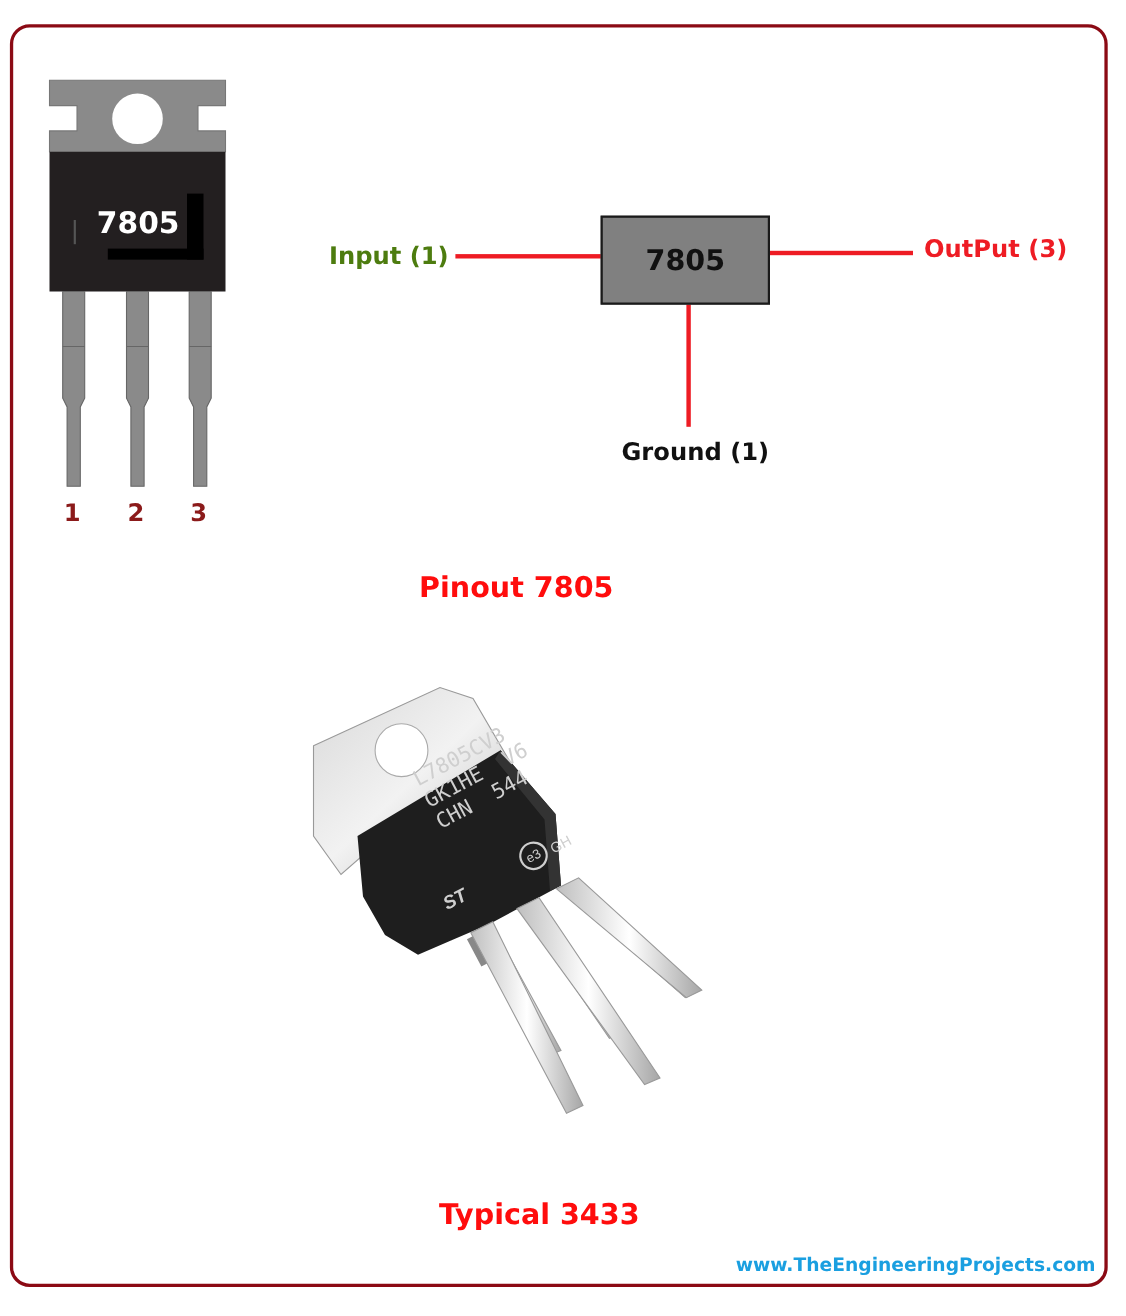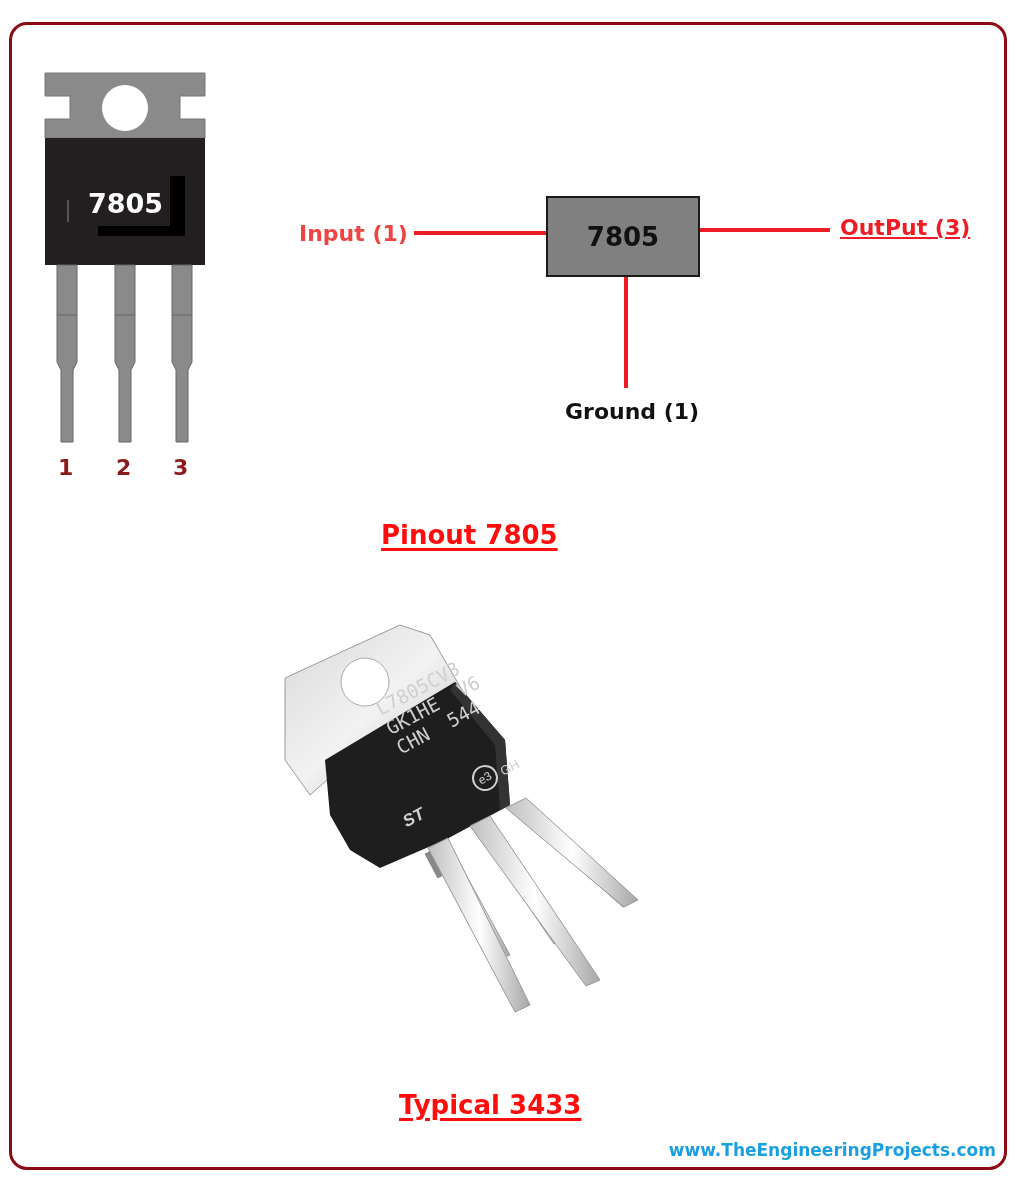--- a/index.html
+++ b/index.html
@@ -4,21 +4,21 @@
   <style>
     html, body { margin: 0; padding: 0; background: #ffffff; }
     body { width: 1024px; height: 1196px; position: relative; overflow: hidden; font-family: "Liberation Sans", sans-serif; }
     .frame {
       position: absolute; left: 9px; top: 22px; width: 998px; height: 1148px;
       border: 3px solid #8b0a14; border-radius: 18px; box-sizing: border-box;
     }
     .abs { position: absolute; }
     .pin-num { position: absolute; top: 455px; font-weight: bold; font-size: 22px; color: #8b1a1a; font-family: "DejaVu Sans", sans-serif; }
     .diag-label { position: absolute; font-weight: bold; font-size: 22px; font-family: "DejaVu Sans", sans-serif; white-space: nowrap; }
-    .title-label { position: absolute; font-weight: bold; font-size: 26px; color: #ff0d0d; text-decoration: underline; text-decoration-thickness: 3px; text-underline-offset: 4px; font-family: "DejaVu Sans", sans-serif; white-space: nowrap; }
+    .title-label { position: absolute; font-weight: bold; font-size: 26px; color: #ff0d0d; text-decoration-thickness: 3px; text-underline-offset: 4px; font-family: "DejaVu Sans", sans-serif; white-space: nowrap; }
     .website { position: absolute; right: 28px; top: 1140px; font-weight: bold; font-size: 17px; color: #1a9fe0; font-family: "DejaVu Sans", sans-serif; text-align: right; }
     .chip-box {
       position: absolute; left: 546px; top: 196px; width: 154px; height: 81px;
       background: #808080; border: 2px solid #1a1a1a; box-sizing: border-box;
       display: flex; align-items: center; justify-content: center;
       font-weight: bold; font-size: 26px; color: #111; font-family: "DejaVu Sans", sans-serif;
     }
     .wire { position: absolute; background: #ee1c24; }
   </style>
 </head>
@@ -54,22 +54,22 @@
 <div class="pin-num" style="left:58px;">1</div>
 <div class="pin-num" style="left:116px;">2</div>
 <div class="pin-num" style="left:173px;">3</div>
 
 <div class="wire" style="left:414px;top:231px;width:133px;height:4px;"></div>
 <div class="wire" style="left:699px;top:228px;width:131px;height:4px;"></div>
 <div class="wire" style="left:624px;top:276px;width:4px;height:112px;"></div>
 <div class="chip-box">
   <span>7805</span>
 </div>
-<div class="diag-label" style="left:299px;top:221px;color:#ef4444;">Input (1)</div>
-<div class="diag-label" style="left:840px;top:215px;color:#ee1c24;text-decoration:underline;">OutPut (3)</div>
+<div class="diag-label" style="left:299px;top:221px;color:#4d7c0f;">Input (1)</div>
+<div class="diag-label" style="left:840px;top:215px;color:#ee1c24;">OutPut (3)</div>
 <div class="diag-label" style="left:565px;top:399px;color:#111;">Ground (1)</div>
 
 <div class="title-label" style="left:381px;top:520px;">Pinout 7805</div>
 
 <svg class="abs" style="left:270px;top:610px;" width="390" height="440" viewBox="0 0 390 440">
   <defs>
     <linearGradient id="tabGrad" x1="0" y1="0" x2="1" y2="1">
       <stop offset="0" stop-color="#d9d9d9"></stop>
       <stop offset="0.5" stop-color="#f2f2f2"></stop>
       <stop offset="1" stop-color="#bdbdbd"></stop>

